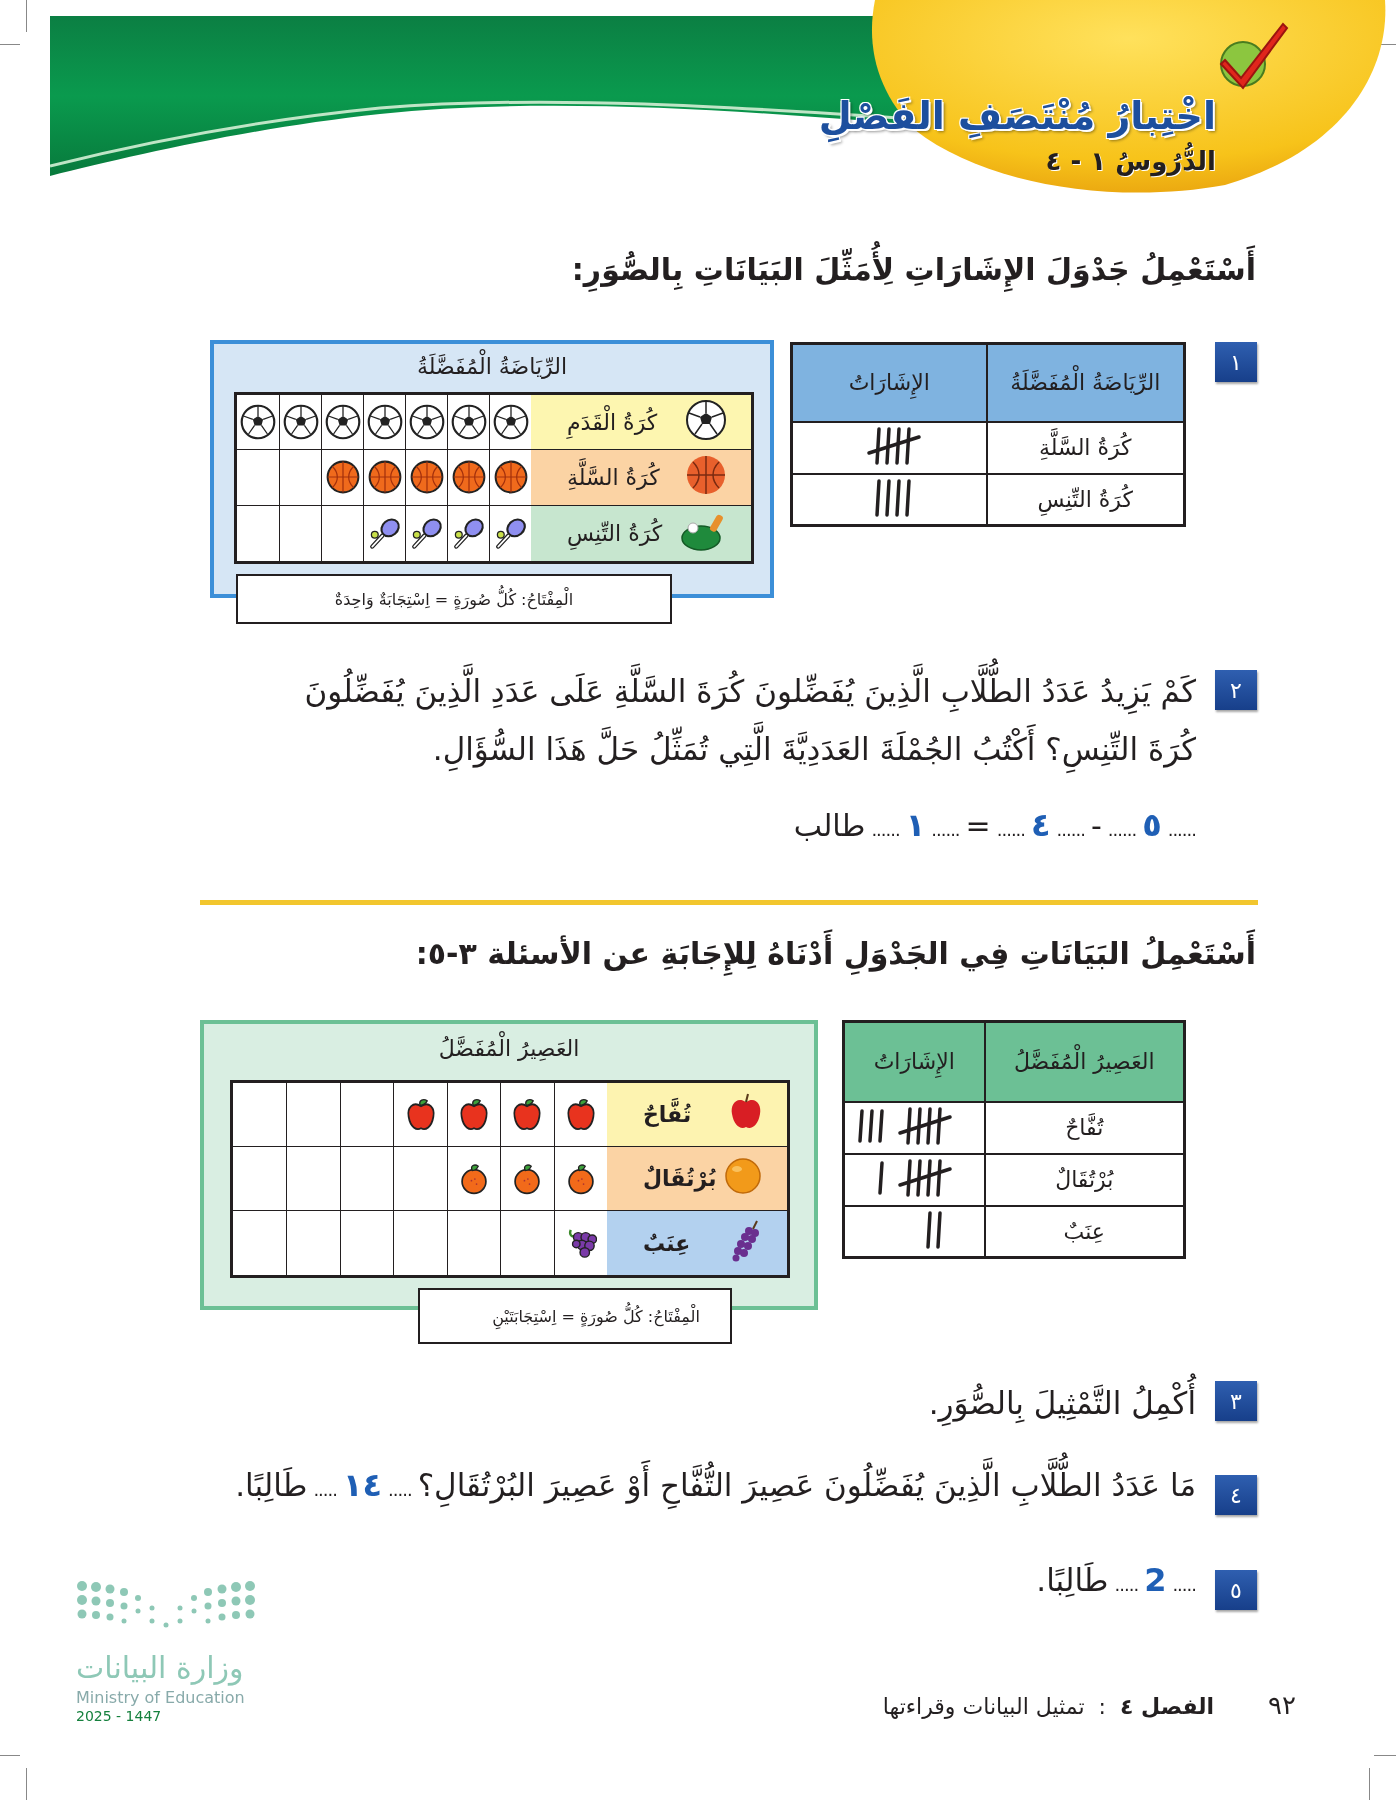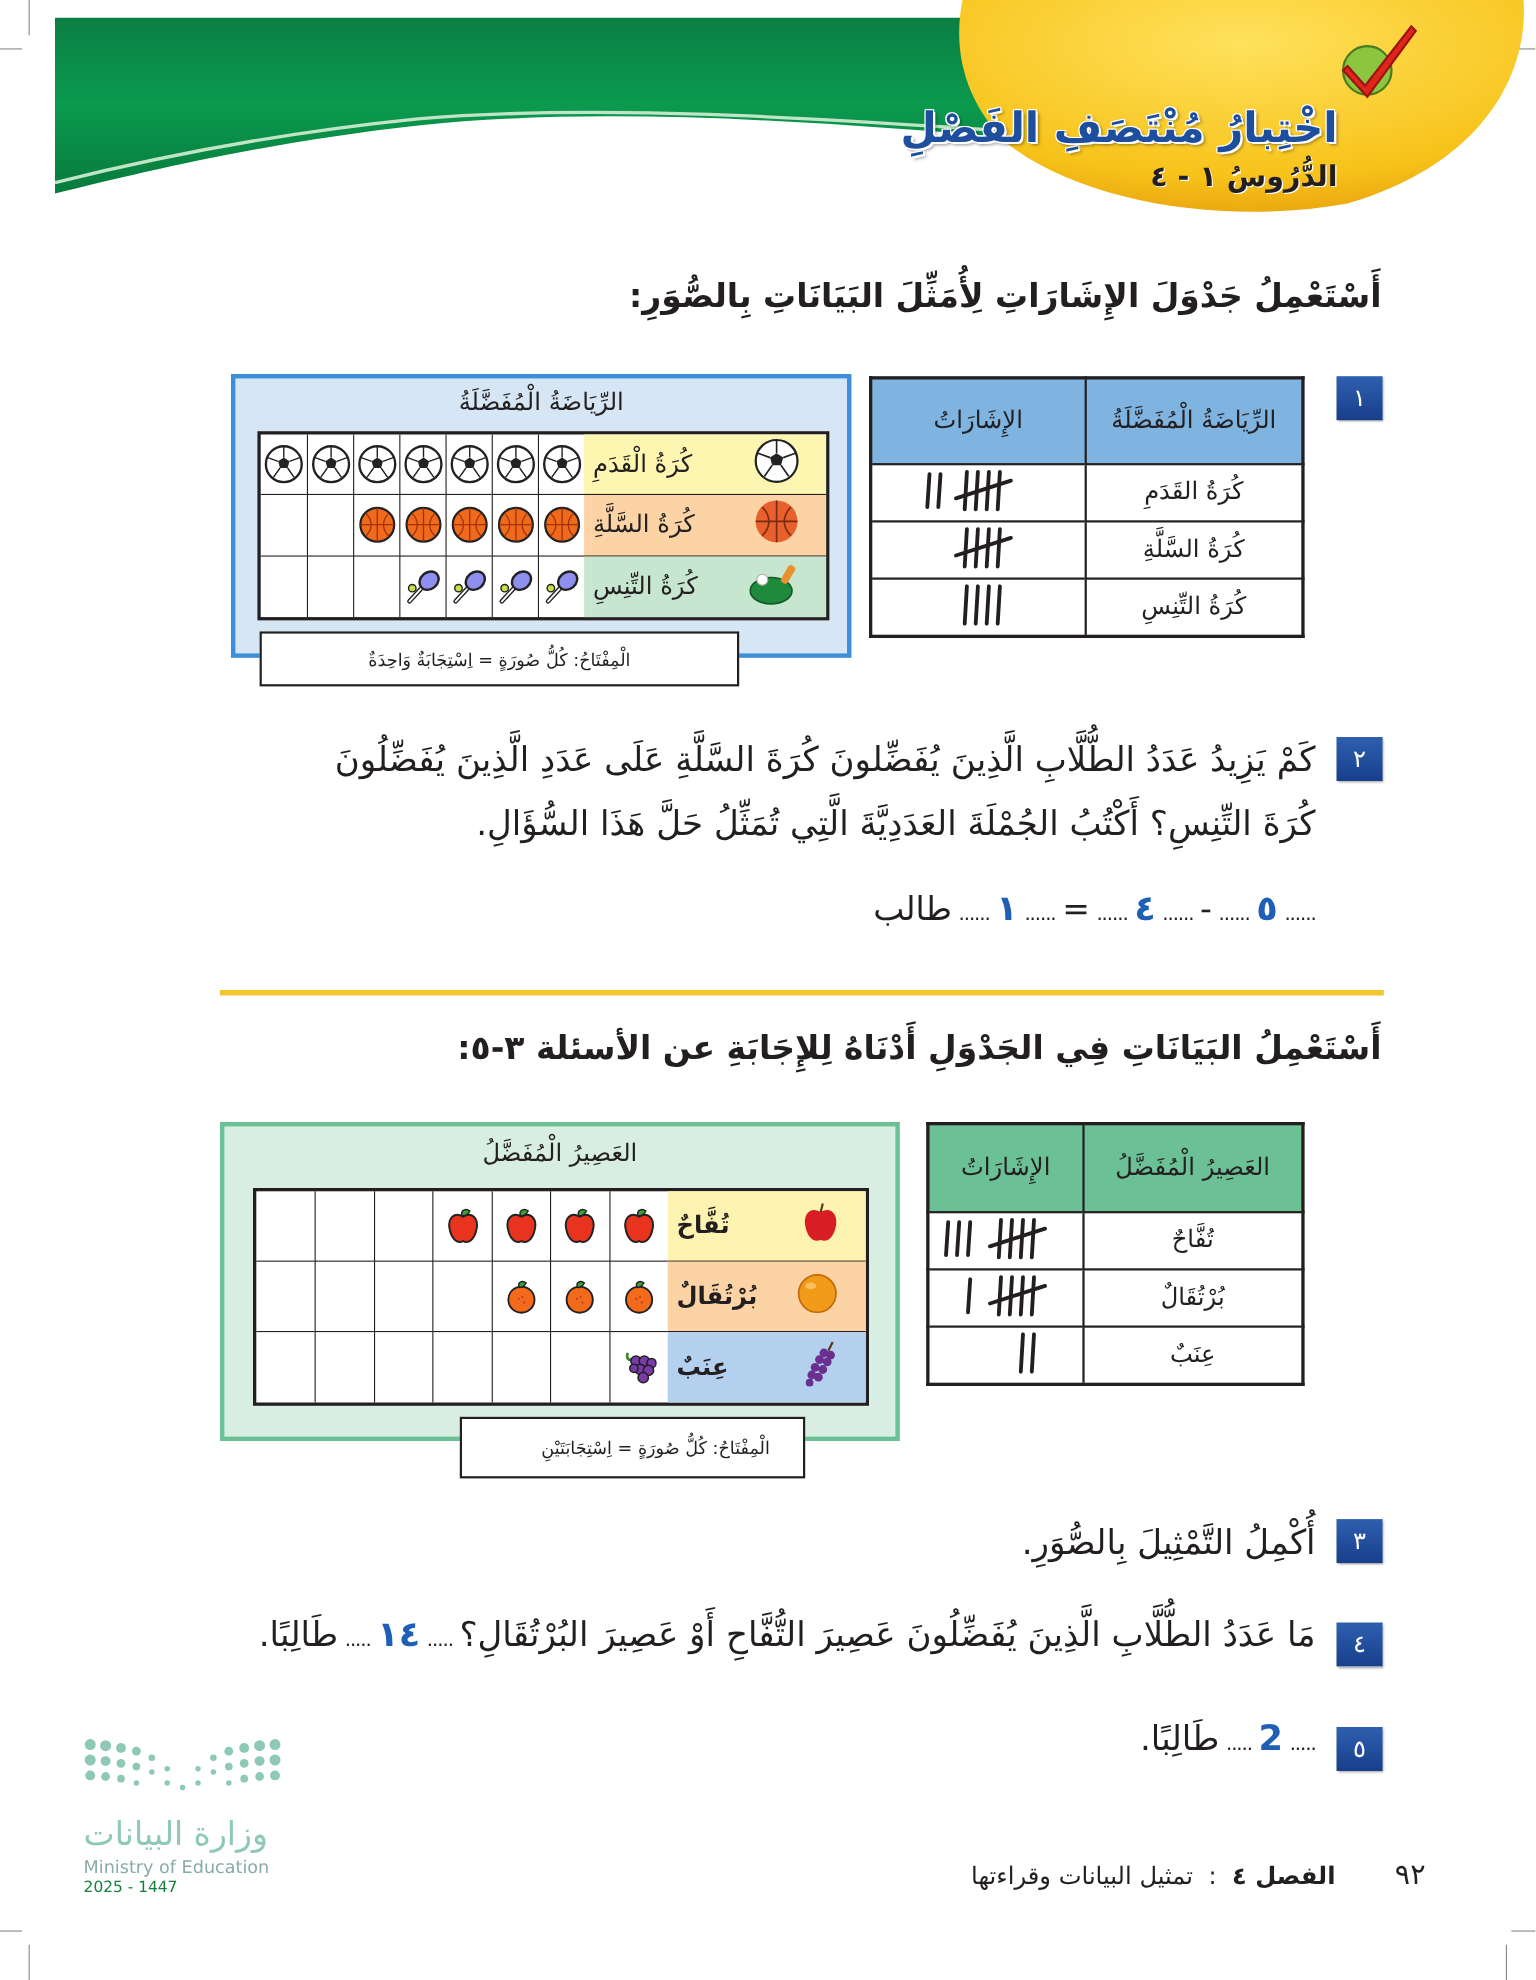--- a/index.html
+++ b/index.html
@@ -22,21 +22,21 @@
 
   .qbadge { position: absolute; width: 42px; height: 40px; background: linear-gradient(180deg, #2f5fb0, #173f8a);
     color: #fff; font-size: 22px; display: flex; align-items: center; justify-content: center;
     box-shadow: 1px 2px 2px rgba(0,0,0,.35); }
 
   
   .pict-box { position: absolute; border: 4px solid; }
   .pict-title { position: absolute; left: 0; right: 0; text-align: center; font-size: 22px; }
   .pict-grid { position: absolute; border: 3px solid #231f20; display: grid; background: #fff; }
   .pict-cell { border-left: 1.5px solid #231f20; border-bottom: 1.5px solid #231f20; display: flex; align-items: center; justify-content: center; }
-  .pict-label { display: flex; align-items: center; justify-content: space-between; padding: 0 24px 0 8px; font-size: 22px; border-bottom: 1.5px solid #231f20; }
+  .pict-label { display: flex; align-items: center; justify-content: space-between; padding: 0 24px 0 36px; font-size: 22px; border-bottom: 1.5px solid #231f20; }
   .key-box { position: absolute; border: 2.5px solid #231f20; background: #fff; font-size: 16px; display: flex; align-items: center; justify-content: center; }
 
   
   .tally { position: absolute; border-collapse: collapse; border: 3px solid #231f20; }
   .tally th, .tally td { border: 2px solid #231f20; text-align: center; font-size: 22px; }
   .tally th { font-weight: normal; }
 
   .q-text { position: absolute; right: 140px; font-size: 31px; line-height: 58px; }
   .answer { color: #1f5fb5; font-weight: bold; font-size: 32px; }
   .dots { color: #231f20; letter-spacing: -1px; font-size: 18px; }
@@ -99,36 +99,20 @@
 <div class="qbadge" style="left:1215px;top:342px;">١</div>
 
 <table class="tally" style="left:790px;top:342px;width:396px;">
   <thead>
     <tr style="height:78px;background:#7fb3e0;">
       <th style="width:198px;">الرِّيَاضَةُ الْمُفَضَّلَةُ</th>
       <th>الإِشَارَاتُ</th>
     </tr>
   </thead>
   <tbody>
-    <tr style="height:52px;">
-      <td>كُرَةُ القَدَمِ</td>
-      <td>
-        <svg width="120" height="44" viewBox="0 0 120 44">
-          <g stroke="#231f20" stroke-width="3.5" stroke-linecap="round">
-            <line x1="16" y1="8" x2="14" y2="38"></line>
-              <line x1="26" y1="8" x2="24" y2="38"></line>
-            <line x1="50" y1="6" x2="48" y2="40"></line>
-              <line x1="60" y1="6" x2="58" y2="40"></line>
-              <line x1="70" y1="6" x2="68" y2="40"></line>
-              <line x1="80" y1="6" x2="78" y2="40"></line>
-            <line x1="40" y1="30" x2="90" y2="14"></line>
-          </g>
-        </svg>
-      </td>
-    </tr>
     <tr style="height:52px;">
       <td>كُرَةُ السَّلَّةِ</td>
       <td>
         <svg width="120" height="44" viewBox="0 0 120 44">
           <g stroke="#231f20" stroke-width="3.5" stroke-linecap="round">
             <line x1="50" y1="6" x2="48" y2="40"></line>
               <line x1="60" y1="6" x2="58" y2="40"></line>
               <line x1="70" y1="6" x2="68" y2="40"></line>
               <line x1="80" y1="6" x2="78" y2="40"></line>
             <line x1="40" y1="30" x2="90" y2="14"></line>

